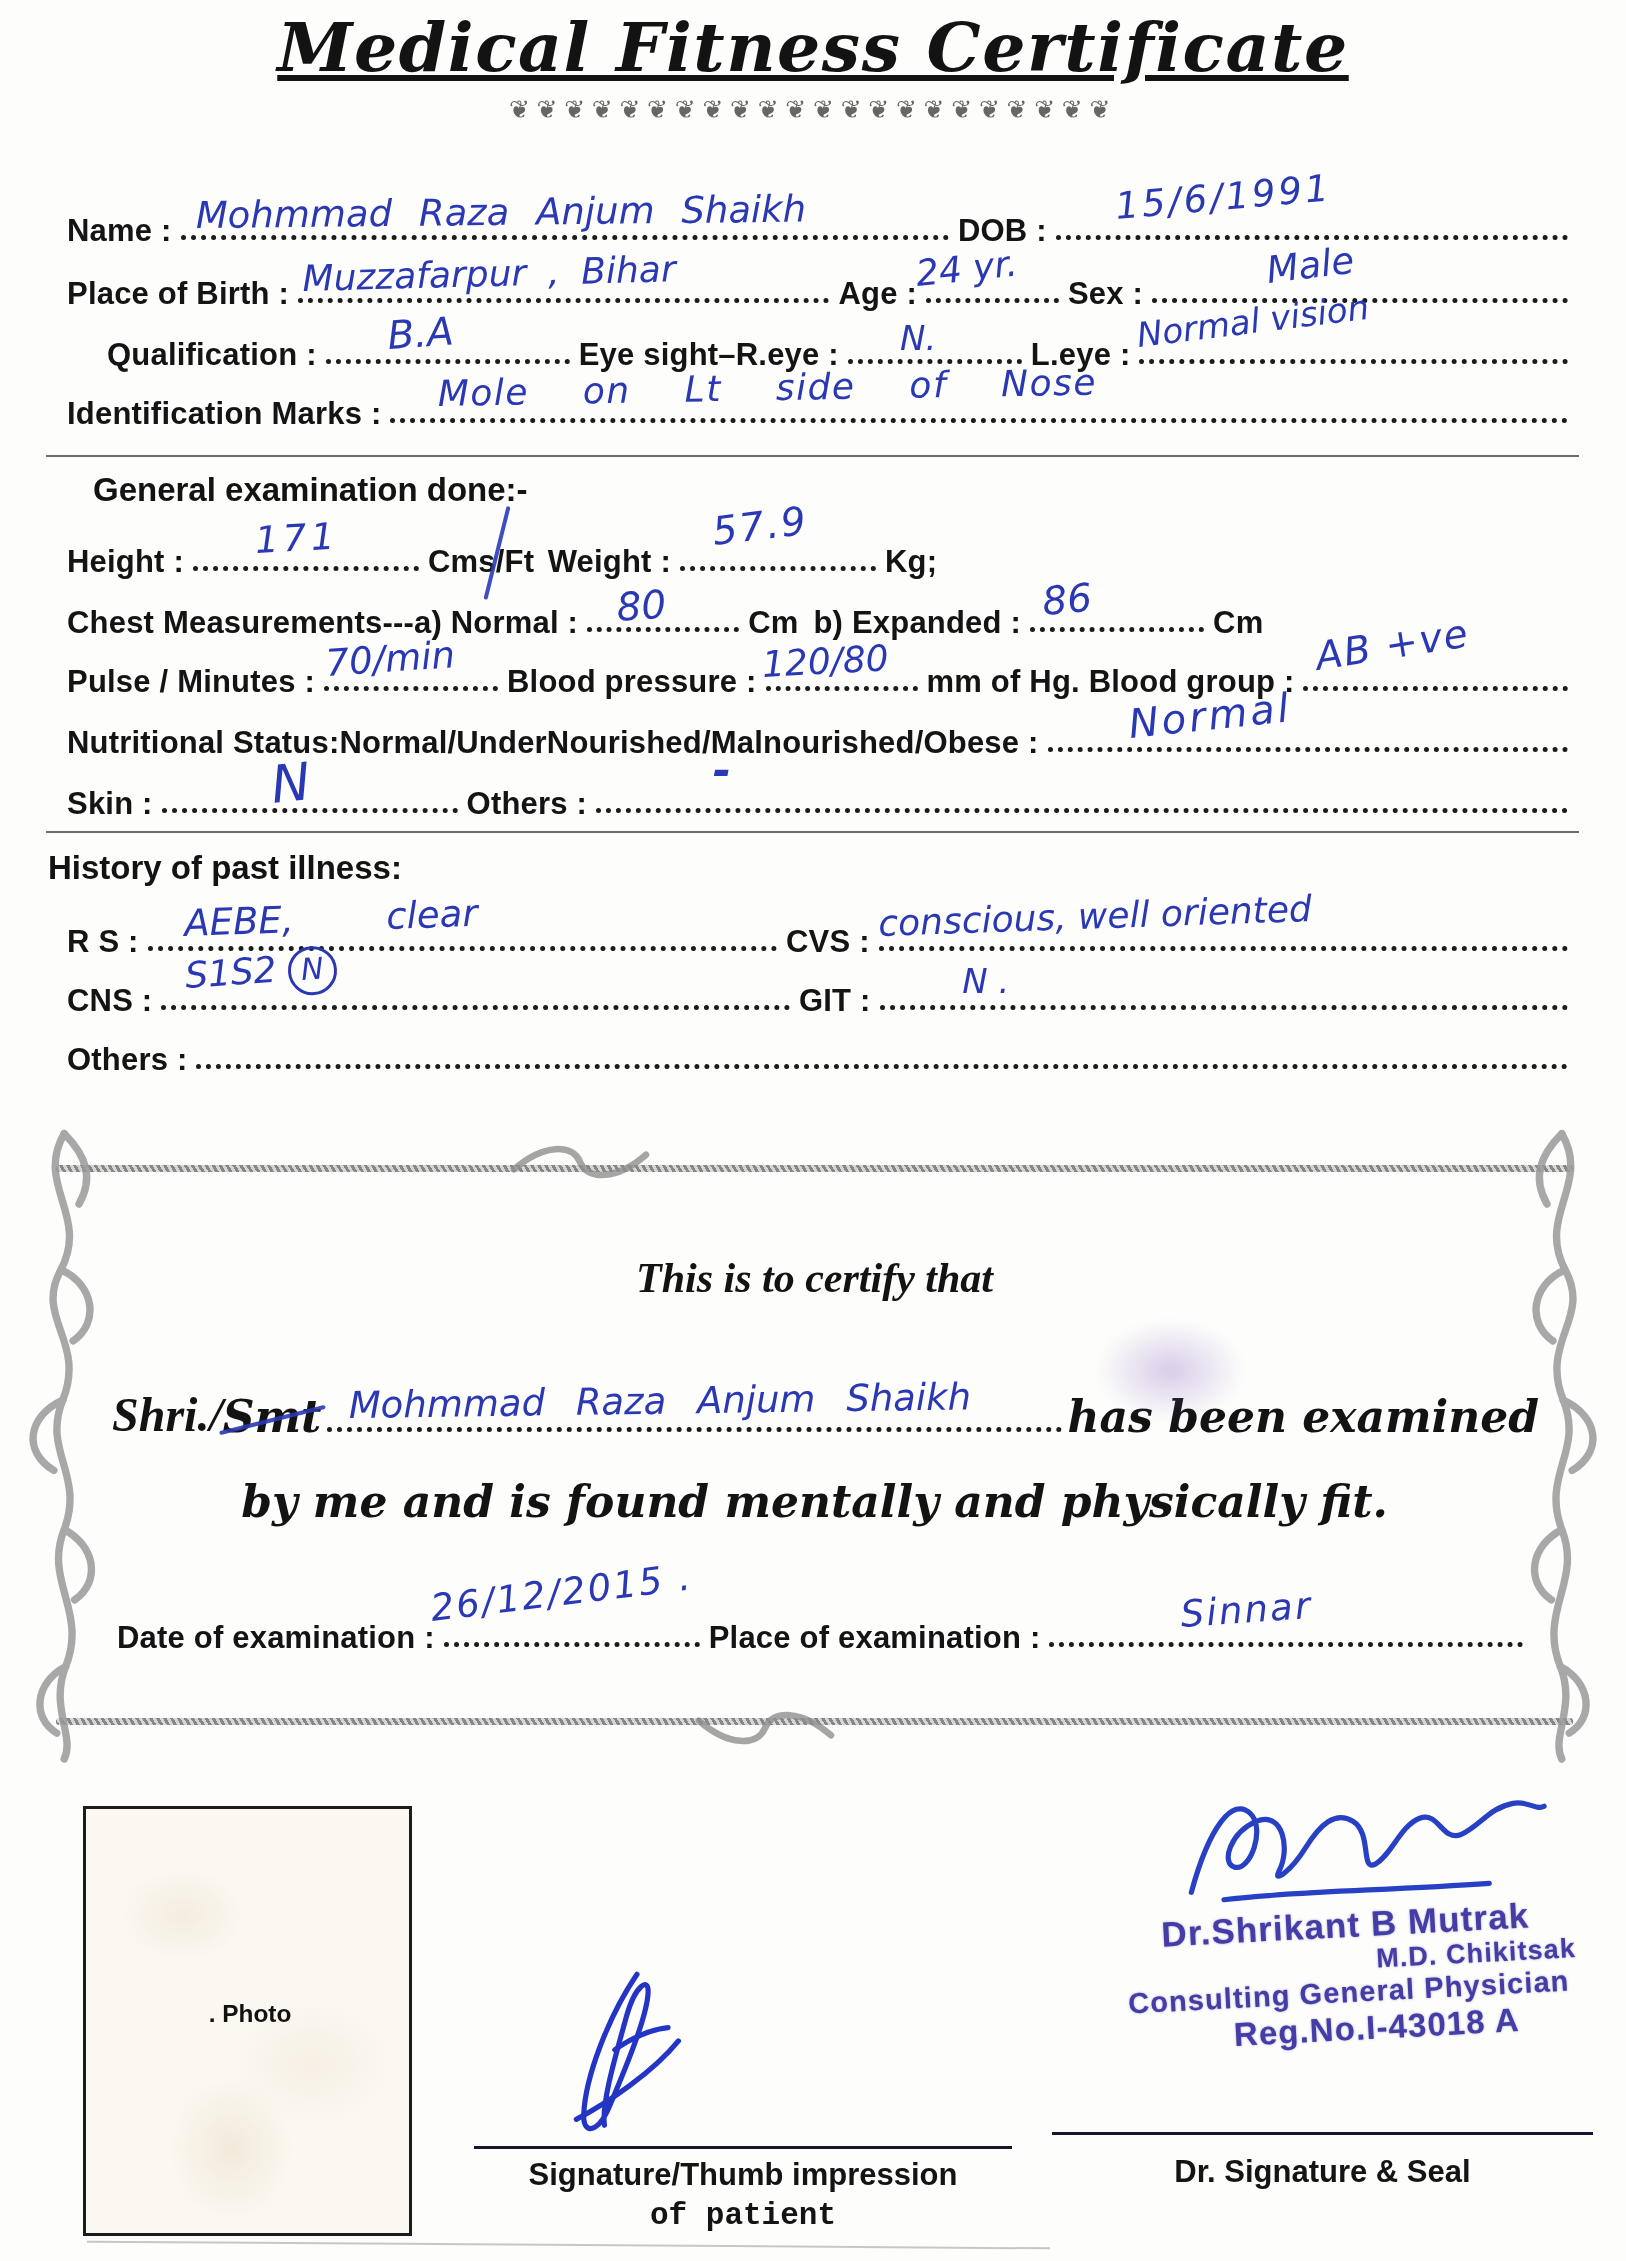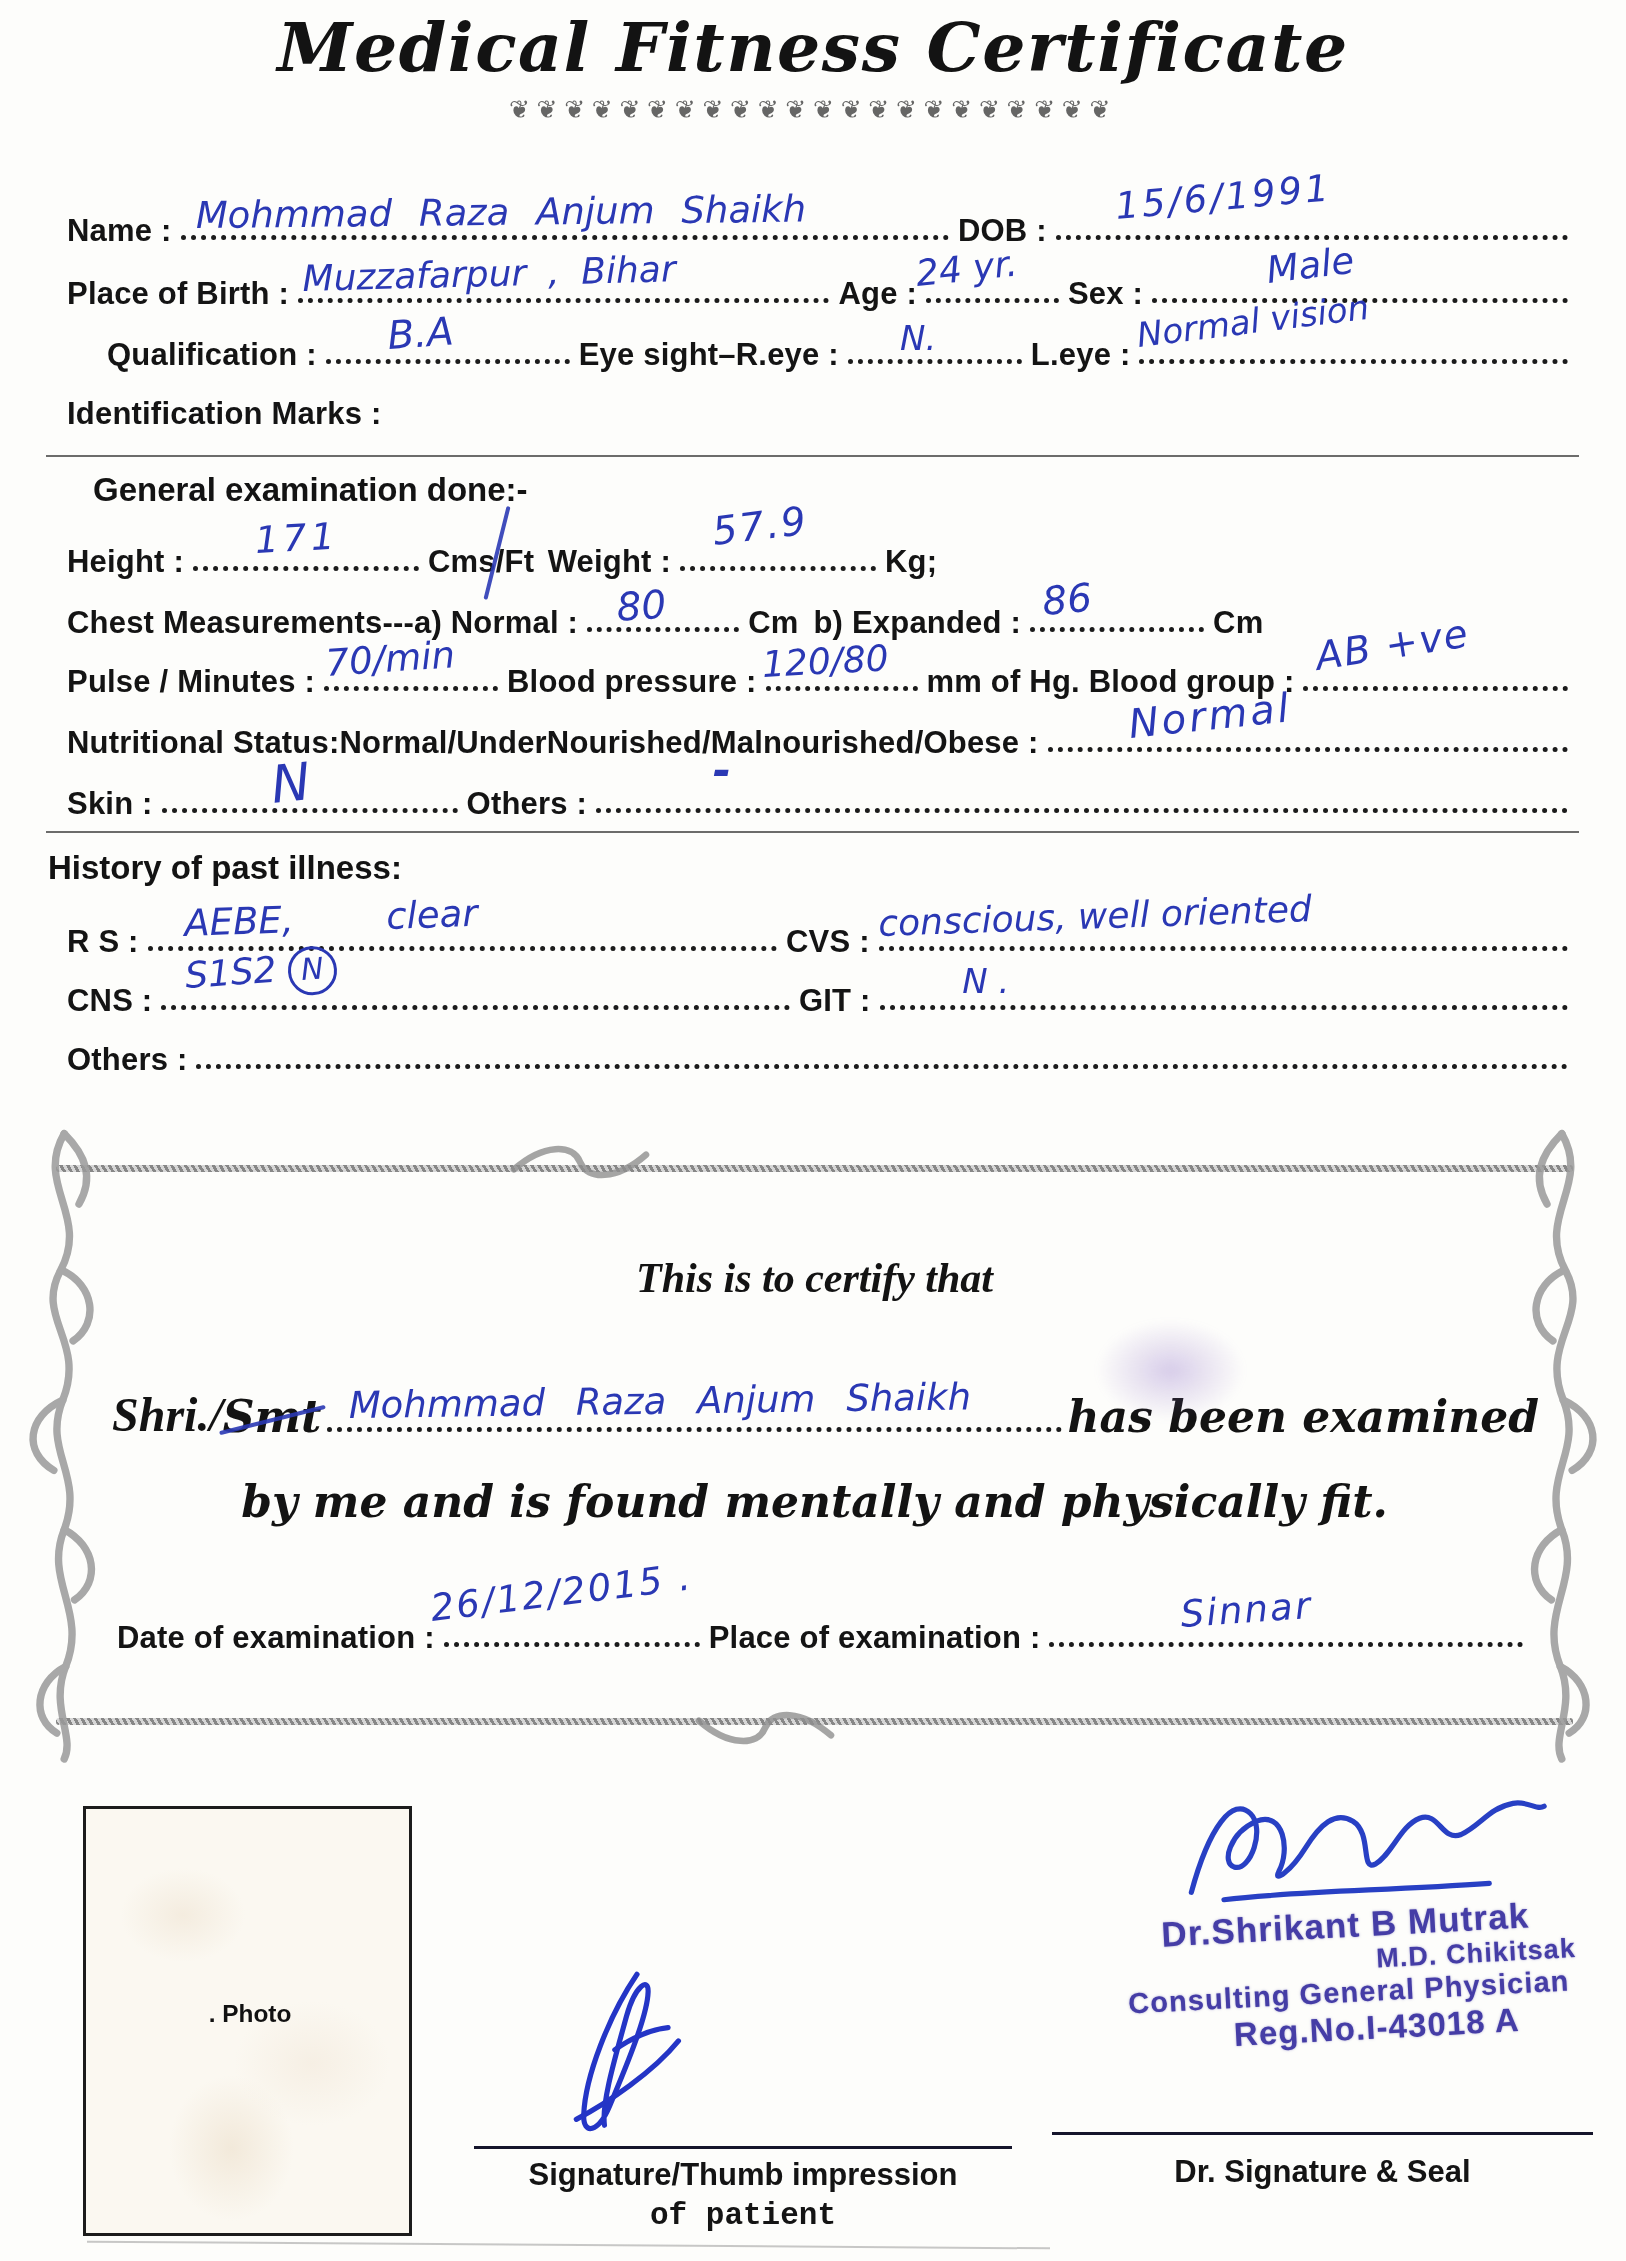--- a/index.html
+++ b/index.html
@@ -12,21 +12,21 @@
   .line{position:absolute;left:64px;right:52px;height:62px;display:flex;align-items:flex-end;}
   .lb{font-weight:700;font-size:31px;color:#141414;white-space:nowrap;letter-spacing:0.2px;padding:0 3px;}
   .dots{position:relative;border-bottom:5.2px dotted #1b1b1b;height:9px;align-self:flex-end;margin:0 6px 9px 6px;}
   .hw{
     position:absolute;bottom:1.5px;left:5%;
     font-family:"DejaVu Sans",sans-serif;font-style:italic;
     color:#2a38b4;font-size:36px;white-space:nowrap;
     transform-origin:left bottom;line-height:1;
   }
   .script{font-family:"DejaVu Serif",serif;font-style:italic;font-weight:700;color:#131313;}
-  .title{left:0;right:0;top:7.4px;text-align:center;font-size:68px;letter-spacing:1.5px;}
+  .title{left:0;right:0;top:7.4px;text-align:center;font-size:68px;letter-spacing:1.5px;text-decoration:underline;}
   .orn{left:0;right:0;top:95px;text-align:center;font-size:25px;color:#4c4c4c;letter-spacing:6.7px;opacity:.85;}
   .sect{position:absolute;left:48px;font-weight:700;font-size:33px;color:#131313;}
   .sep{position:absolute;left:46px;right:47px;height:2.2px;background:#2e2e2e;opacity:.7;}
   .crossed{position:relative;}
   .crossed::after{content:"";position:absolute;left:62%;top:-39px;width:4.4px;height:96px;background:#2b3ab5;transform:rotate(14deg);border-radius:2.2px;opacity:.9;}
   .certbox{position:absolute;left:44px;right:41px;top:1152px;height:585px;}
   .barh{position:absolute;left:12px;right:12px;height:6.7px;background:repeating-linear-gradient(60deg,#7a7a7a 0 3px,#d2d2d2 3px 6px);opacity:.9;border-radius:3px;}
   .struck{position:relative;display:inline-block;}
   .struck::after{content:"";position:absolute;left:-4.4px;right:-6px;top:52%;height:4.4px;background:#2a38b4;transform:rotate(-14deg);border-radius:2.2px;opacity:.9;}
   .circleN{display:inline-block;border:3.7px solid #2a38b4;border-radius:50%;width:43px;height:43px;line-height:40px;text-align:center;font-size:30px;}
@@ -91,20 +91,23 @@
       <span class="hw" style="left:30%;bottom:4.4px;font-size:34px;">N.</span>
     </span>
     <span class="lb">L.eye :</span>
     <span class="dots" style="flex:1;">
       <span class="hw" style="left:0;bottom:7.4px;font-size:34px;transform:rotate(-7deg);">Normal vision</span>
     </span>
   </div>
 
   <div class="line" style="top:370px;">
     <span class="lb">Identification Marks :</span>
+    <span class="dots" style="flex:1;">
+      <span class="hw" style="left:4%;bottom:6px;font-size:36px;word-spacing:41px;letter-spacing:1.5px;transform:rotate(-1deg);">Mole on Lt side of Nose</span>
+    </span>
   </div>
 
   <div class="sep" style="top:455px;"></div>
   <div class="sect" style="top:471px;margin-left:45px;">General examination done:-</div>
 
   <div class="line" style="top:518px;">
     <span class="lb">Height :</span>
     <span class="dots" style="width:226px;">
       <span class="hw" style="left:28%;bottom:7.4px;font-size:37px;letter-spacing:4.4px;transform:rotate(-3deg);">171</span>
     </span>

